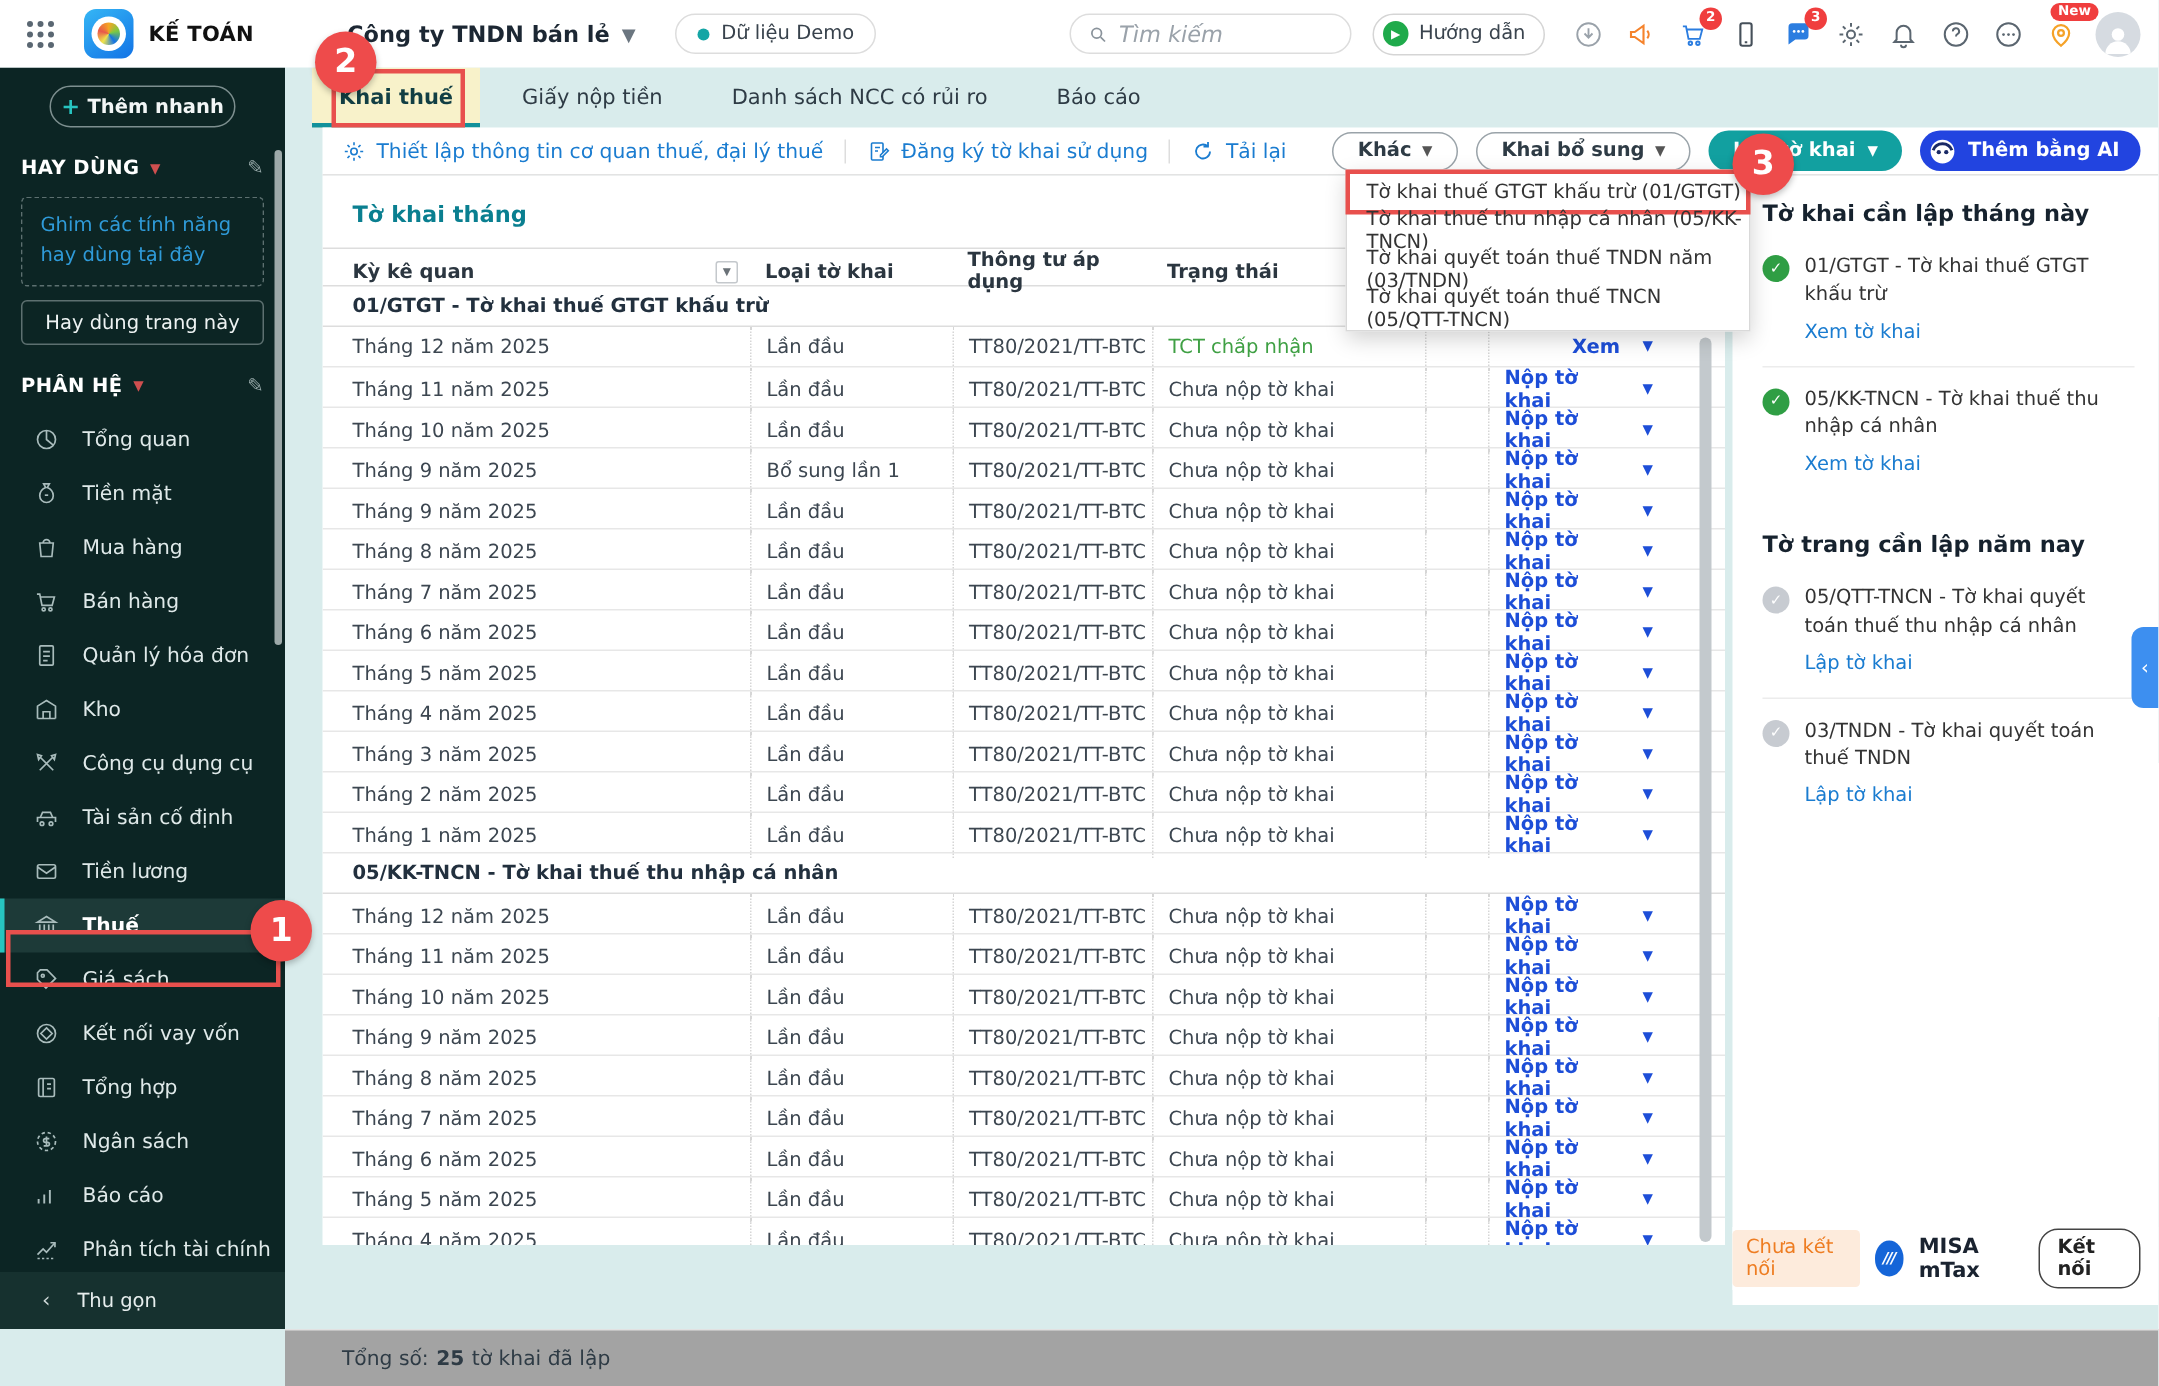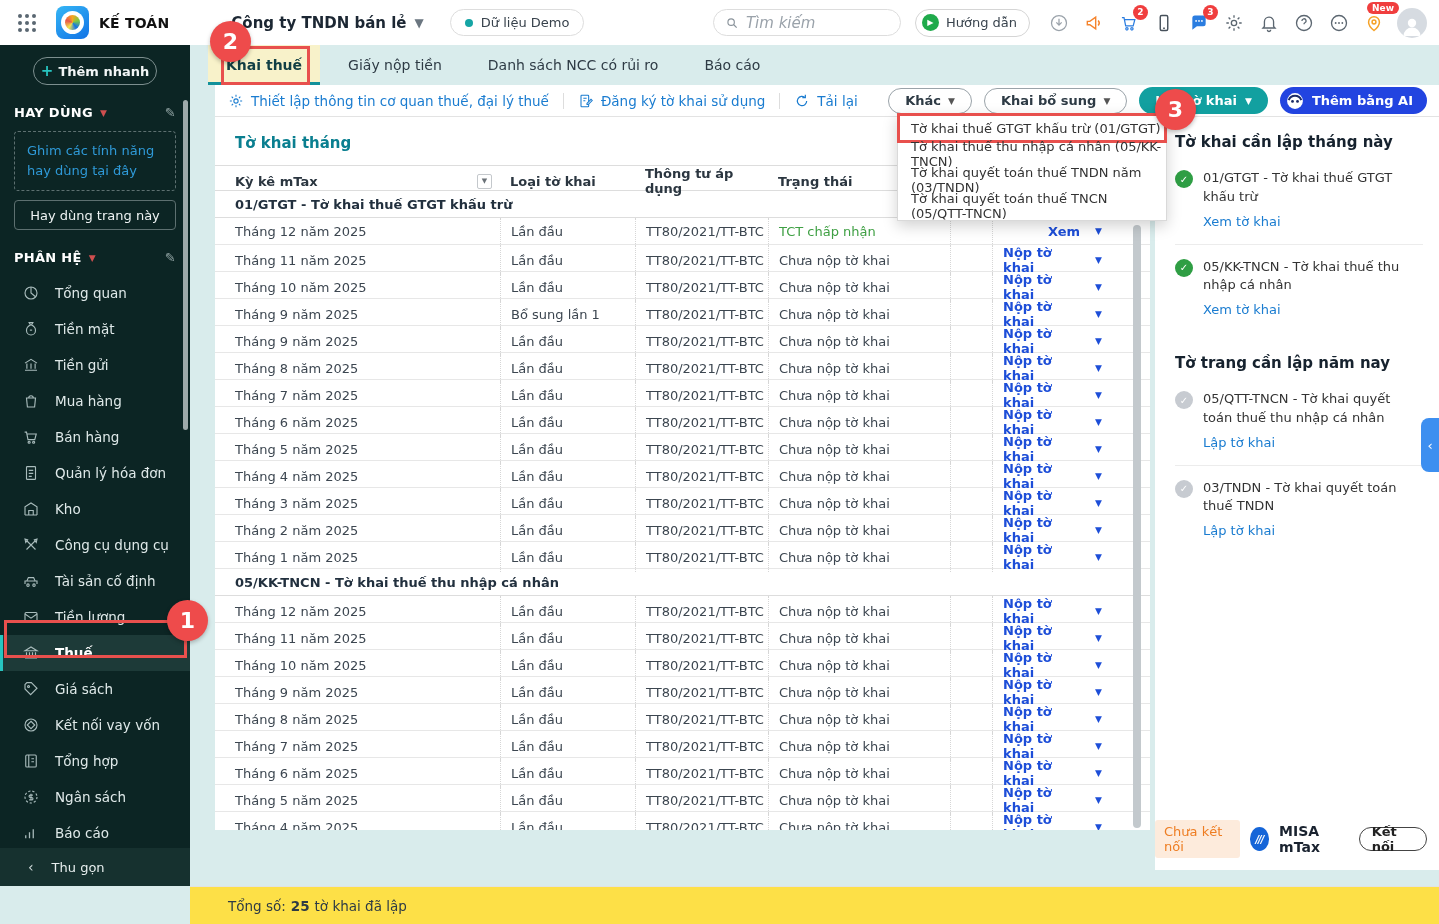--- a/index.html
+++ b/index.html
@@ -96,25 +96,25 @@
   .rp-item { display:flex; gap:10px; padding:4px 0 12px; }
   .rp-item + .rp-item { border-top:1px solid #ececec; padding-top:13px; }
   .rp-check { flex:0 0 18px; width:18px; height:18px; border-radius:50%; background:#c7cbd1; color:#fff; font-size:10px; font-weight:bold; display:flex; align-items:center; justify-content:center; margin-top:1px; }
   .rp-item.done .rp-check { background:#2f9e44; }
   .rp-body { font-size:13px; color:#333; line-height:1.45; }
   .rp-link { display:inline-block; margin-top:6px; color:#1a7cd0; cursor:pointer; }
   .mtax-bar { position:absolute; left:0; bottom:10px; width:284px; height:42px; display:flex; align-items:center; justify-content:flex-end; gap:10px; padding-right:12px; background:#fff; }
   .mtax-status { background:#fdebdc; color:#ee7d22; padding:4px 9px; border-radius:3px; font-size:13px; }
   .mtax-logo { width:24px; height:24px; border-radius:50%; background:#1565d8; color:#fff; font-weight:bold; font-style:italic; font-size:10px; display:flex; align-items:center; justify-content:center; letter-spacing:-1px; }
   .mtax-name { font-weight:bold; font-size:14px; color:#1a2330; }
-  .mtax-connect { height:24px; padding:0 12px; border:1px solid #444; border-radius:13px; display:flex; align-items:center; font-size:13px; font-weight:bold; color:#222; cursor:pointer; background:#fff; }
+  .mtax-connect { height:40px; padding:0 12px; border:1px solid #444; border-radius:13px; display:flex; align-items:center; font-size:13px; font-weight:bold; color:#222; cursor:pointer; background:#fff; }
   .collapse-handle { position:absolute; left:1421px; top:418px; width:18px; height:54px; background:#3d8ff0; border-radius:8px 0 0 8px; color:#fff; display:flex; align-items:center; justify-content:center; font-size:13px; cursor:pointer; z-index:8; }
 
   
-  .footer { position:absolute; left:190px; top:886px; width:1249px; height:38px; background:#fde047; border-top:1px solid #e2e2e2; display:flex; align-items:center; padding-left:38px; font-size:13.5px; color:#2e3b45; gap:5px; z-index:6; }
+  .footer { position:absolute; left:190px; top:886px; width:1249px; height:38px; background:#a3a3a3; border-top:1px solid #e2e2e2; display:flex; align-items:center; padding-left:38px; font-size:13.5px; color:#2e3b45; gap:5px; z-index:6; }
   .footer b { font-size:13.5px; }
 
   
   .dropdown { position:absolute; left:897px; top:113px; width:270px; background:#fff; border:1px solid #d9d9d9; box-shadow:0 5px 14px rgba(0,0,0,.18); z-index:50; padding:1px 0; }
   .dd-item { height:26px; display:flex; align-items:center; padding-left:13px; font-size:13px; color:#333; cursor:pointer; position:relative; }
   .dd-item.highlight::after { content:""; position:absolute; inset:-2px -1px; border:3px solid #e8504d; pointer-events:none; }
 
   
   .anno-rect { position:absolute; border:3px solid #e8504d; z-index:60; pointer-events:none; }
   .anno-circle { position:absolute; width:41px; height:41px; border-radius:50%; background:#ee4b4b; color:#fff; font-size:22px; font-weight:bold; display:flex; align-items:center; justify-content:center; z-index:61; box-shadow:0 2px 4px rgba(0,0,0,.25); }
@@ -449,26 +449,20 @@
         <span>Tổng quan</span>
       </div>
       <div class="side-item">
         <svg>
           <use href="#ic-cash"></use>
         </svg>
         <span>Tiền mặt</span>
       </div>
       <div class="side-item">
         <svg>
-          <use href="#ic-deposit"></use>
-        </svg>
-        <span>Tiền gửi</span>
-      </div>
-      <div class="side-item">
-        <svg>
           <use href="#ic-purchase"></use>
         </svg>
         <span>Mua hàng</span>
       </div>
       <div class="side-item">
         <svg>
           <use href="#ic-sales"></use>
         </svg>
         <span>Bán hàng</span>
       </div>
@@ -605,21 +599,21 @@
         </svg>
       <span>Thêm bằng AI</span>
     </div>
   </div>
 </div>
 
 <div class="card">
   <div class="card-title">Tờ khai tháng</div>
   <div class="thead">
     <div class="hcell">
-      <span>Kỳ kê mTax</span>
+      <span>Kỳ kê quan</span>
       <span class="filter-ic">▼</span>
     </div>
     <div class="hcell">Loại tờ khai</div>
     <div class="hcell">Thông tư áp dụng</div>
     <div class="hcell">Trạng thái</div>
     <div class="hcell"></div>
     <div class="hcell"></div>
   </div>
   <div>
 

